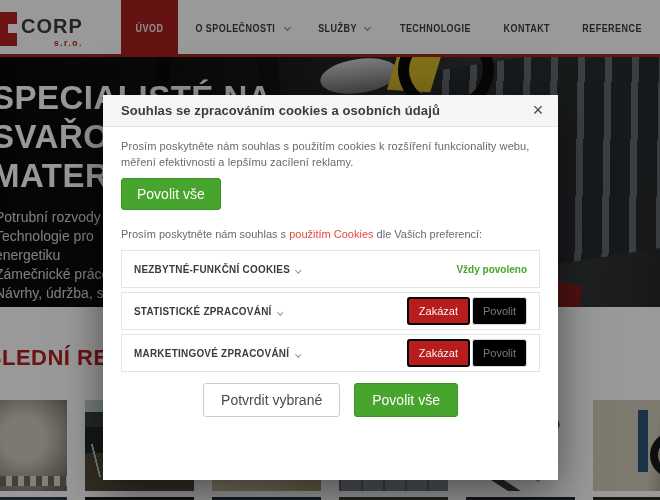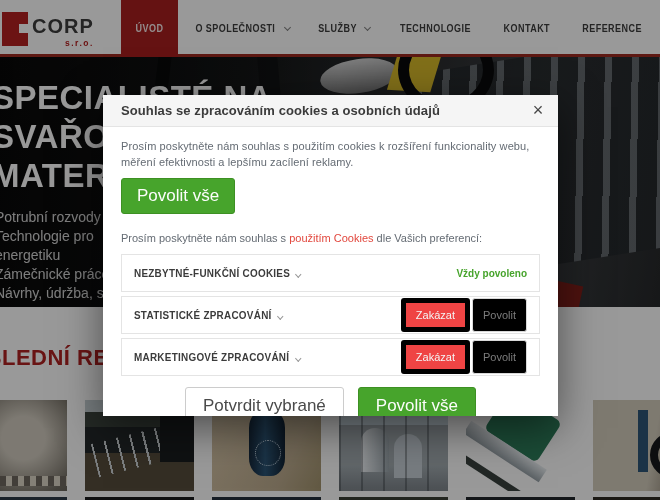--- a/index.html
+++ b/index.html
@@ -7,21 +7,21 @@
   body {
     position:relative; overflow:hidden;
     font-family:"Liberation Sans", sans-serif;
     background:#ffffff;
   }
   
   .header {
     position:absolute; left:0; top:0; width:660px; height:57px;
     background:#ffffff; border-bottom:3px solid #9d2a21; z-index:1;
   }
-  .logo { position:absolute; left:11px; top:0; width:140px; height:59px; }
+  .logo { position:absolute; left:0; top:0; width:140px; height:59px; }
   .logo-glyph {
     position:absolute; left:-9px; top:12px; width:26px; height:34px;
     background:#b52020;
   }
   .logo-glyph::after {
     content:""; position:absolute; right:-1px; top:12px; width:10px; height:9px;
     background:#ffffff;
   }
   .logo-text { position:absolute; left:21px; top:15px; font-size:20px; font-weight:bold;
     color:#3c3c3c; letter-spacing:1px; }
@@ -113,52 +113,52 @@
   .t6 { background:linear-gradient(100deg,#d2cbbb 0 55%, #8d8373 78%, #6d6455 100%); }
   .t6::before { content:""; position:absolute; right:6px; top:32px; width:30px; height:30px;
     border:8px solid #16181b; border-radius:50%; }
   .t6::after { content:""; position:absolute; right:28px; top:6px; width:10px; height:62px;
     background:#234050; box-shadow:-26px 4px 0 #2d5677, 14px 30px 0 #3a3228; }
   .r2a { background:#2c3a46; } .r2b { background:#191b1d; } .r2c { background:#23303c; }
   .r2d { background:#3a3f34; } .r2e { background:#20262b; } .r2f { background:#2e2a24; }
   
   .dim { position:absolute; inset:0; background:rgba(0,0,0,.40); z-index:10; }
   .modal {
-    position:absolute; left:103px; top:95px; width:455px; height:321px; z-index:20;
+    position:absolute; left:103px; top:95px; width:455px; height:385px; z-index:20;
     background:#ffffff; box-shadow:0 12px 40px rgba(0,0,0,.5); overflow:hidden;
   }
   .modal-head {
     position:relative; height:32px; background:#f5f5f5; border-bottom:1px solid #e4e4e4;
     padding-left:18px; display:flex; align-items:center;
   }
   .modal-title { font-size:13px; font-weight:bold; color:#3b3b3b; letter-spacing:.1px; }
   .modal-close {
     position:absolute; right:8px; top:3px; width:24px; height:24px; border:none; background:none;
     font-size:18px; line-height:24px; color:#474747; cursor:pointer; font-family:inherit;
   }
   .modal-body { padding:11px 18px 0 18px; }
   .intro { font-size:11px; line-height:16px; color:#646b73; letter-spacing:.1px; }
   .btn { display:inline-block; border-radius:3px; cursor:pointer; font-family:inherit;
-    font-size:17px; border:1px solid transparent; }
+    font-size:14px; border:1px solid transparent; }
   .btn-green { background:#47a42c; border-color:#3d9023; color:#fcfdfb; }
   .allow-top { margin-top:8px; padding:7px 15px; }
   .prefs { margin-top:16px; font-size:11px; line-height:16px; color:#646b73; }
   .prefs .hl { color:#e2473d; }
   .cat-rows { margin-top:8px; }
   .cat-row {
     border:1px solid #e4e4e4; background:#fff; height:38px; margin-bottom:4px;
     display:flex; align-items:center; padding:0 12px;
   }
   .cat-label { font-size:11px; font-weight:bold; color:#3b3b3b; letter-spacing:.3px;
     transform:scaleX(.9); transform-origin:left center; white-space:nowrap; cursor:pointer; }
   .cat-label .chev { opacity:.55; margin-left:7px; }
   .cat-status { margin-left:auto; font-size:10px; font-weight:bold; color:#47a42c; }
   .toggle { margin-left:auto; display:flex; gap:2px; }
   .tg { padding:6px 10px; font-size:11px; border-radius:3px; cursor:pointer; font-family:inherit; }
-  .tg-deny { background:#ef4444; border:5px solid #000000; color:#f4f4f4; }
+  .tg-deny { background:#b91c1c; border:2px solid #000000; color:#f4f4f4; }
   .tg-allow { background:#000000; border:1px solid #d9d9d9; color:#7c7c7c; }
   .modal-foot { margin-top:11px; display:flex; justify-content:center; gap:14px; }
   .btn-outline { background:#ffffff; border-color:#cccccc; color:#4a4a4a; }
   .foot-btn { padding:8px 17px; }
   .cond { display:inline-block; transform:scaleX(.9); transform-origin:center; }
 </style>
 </head>
 <body>
 
 <div class="header">

